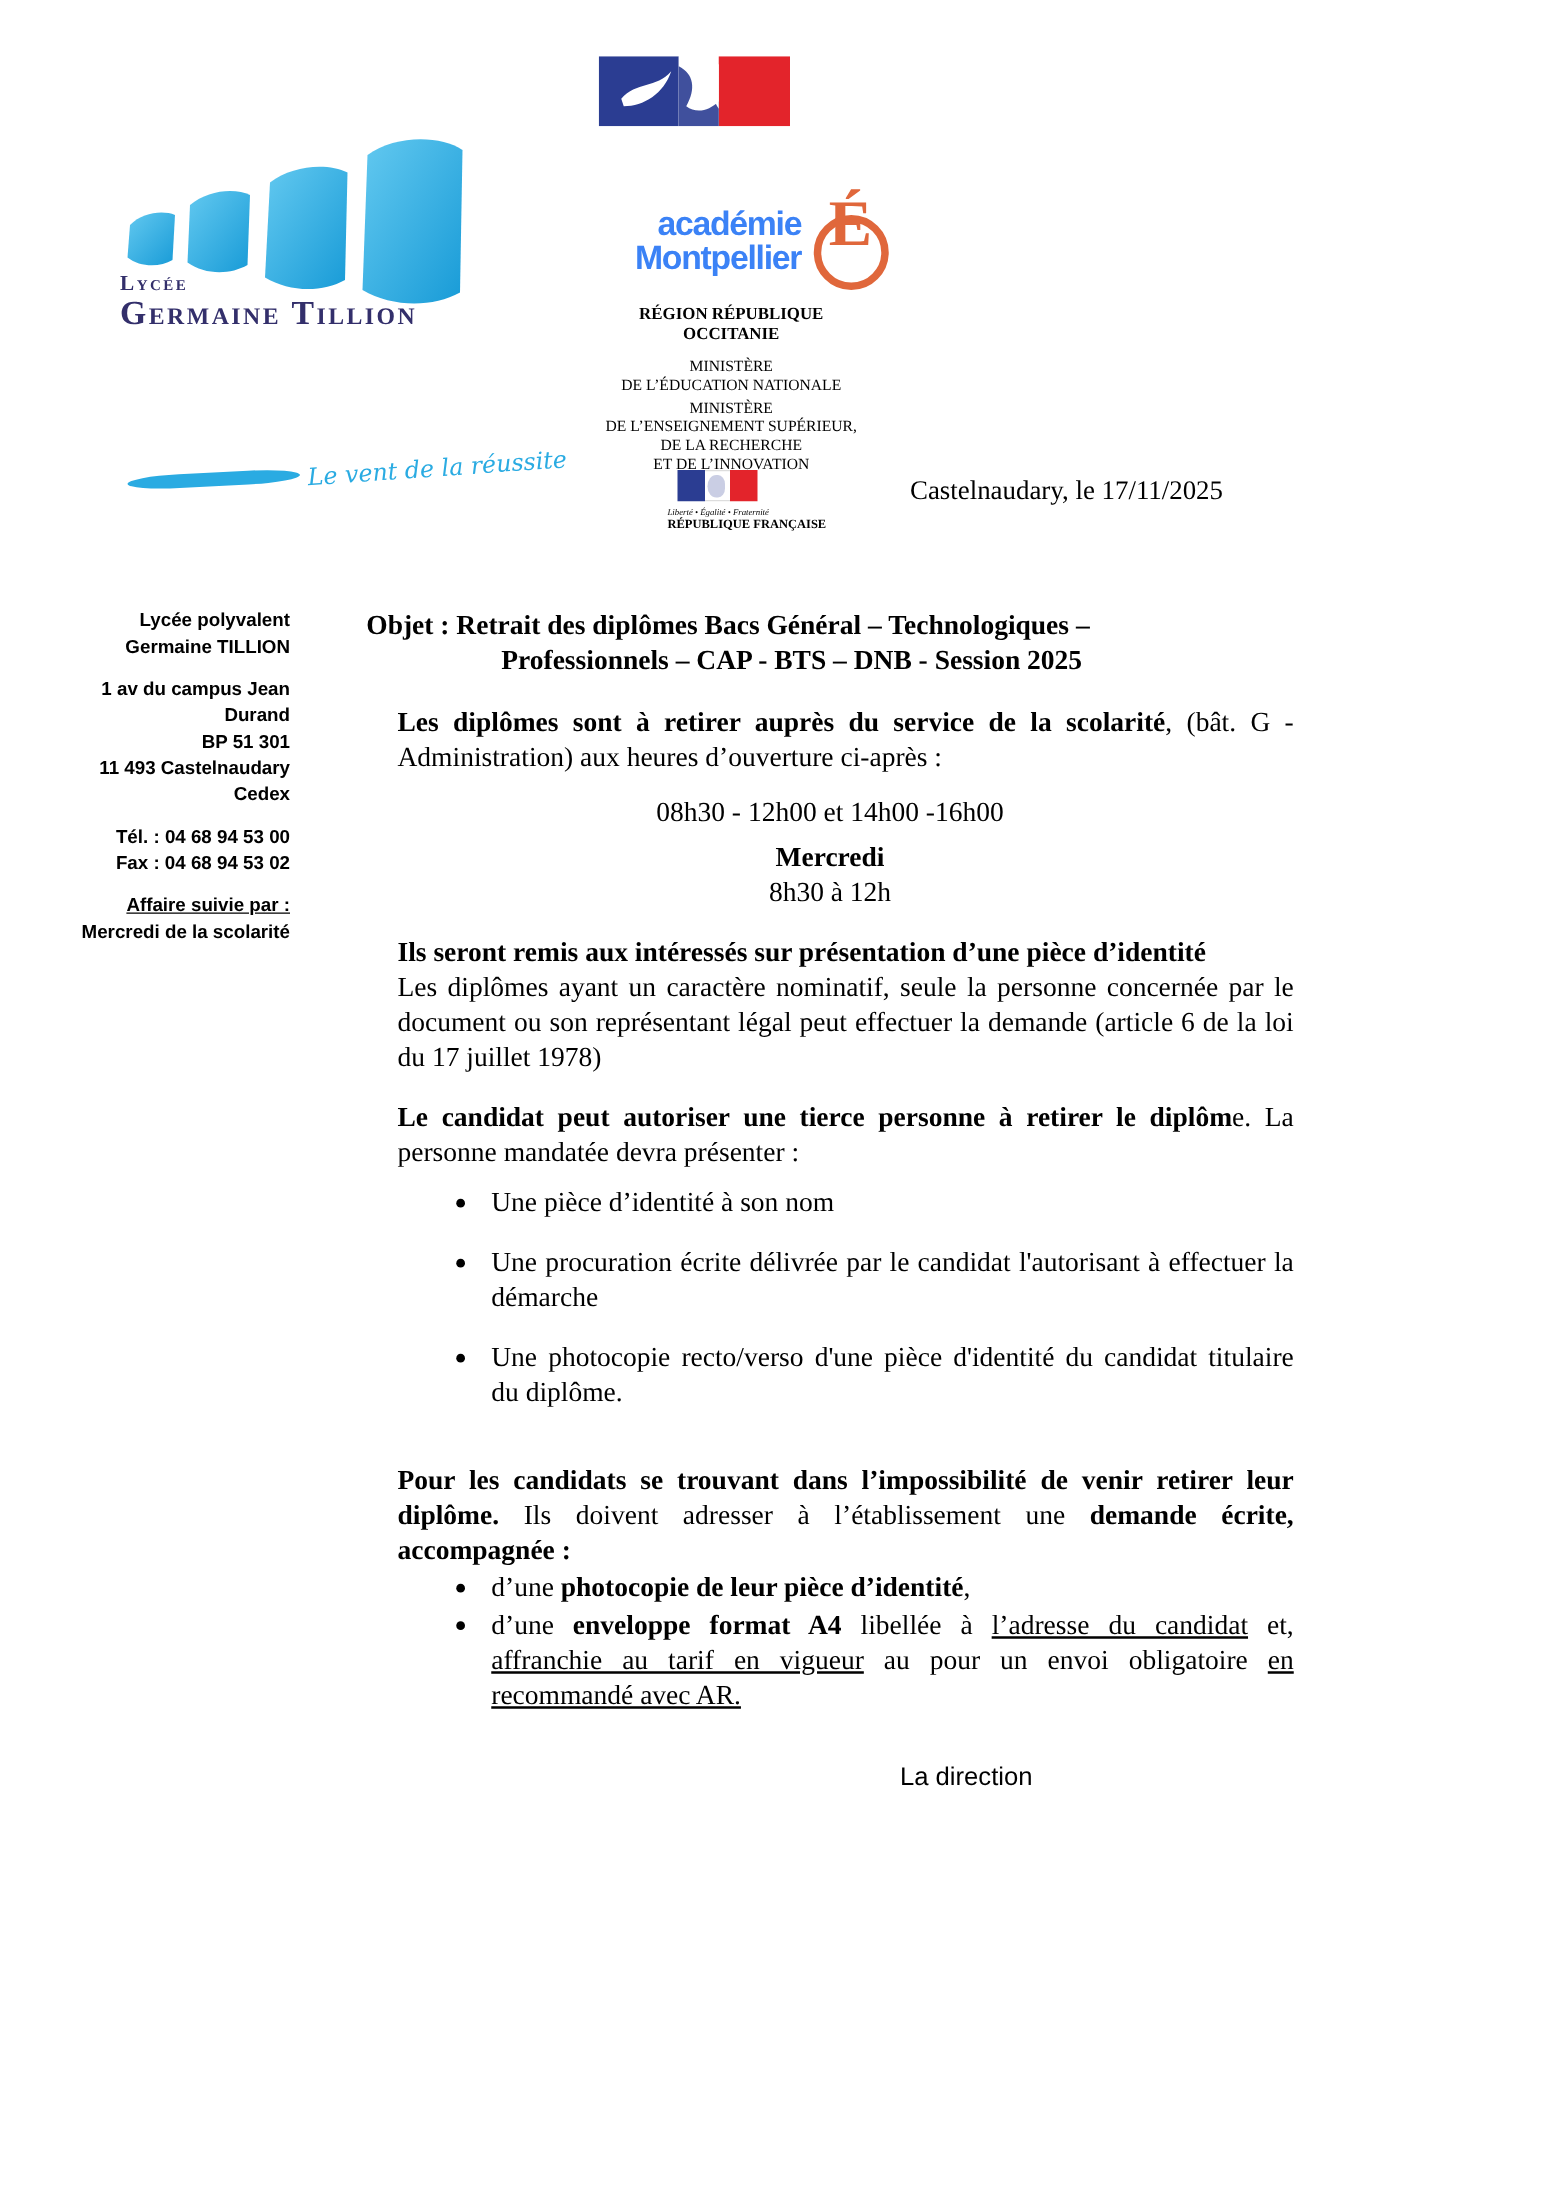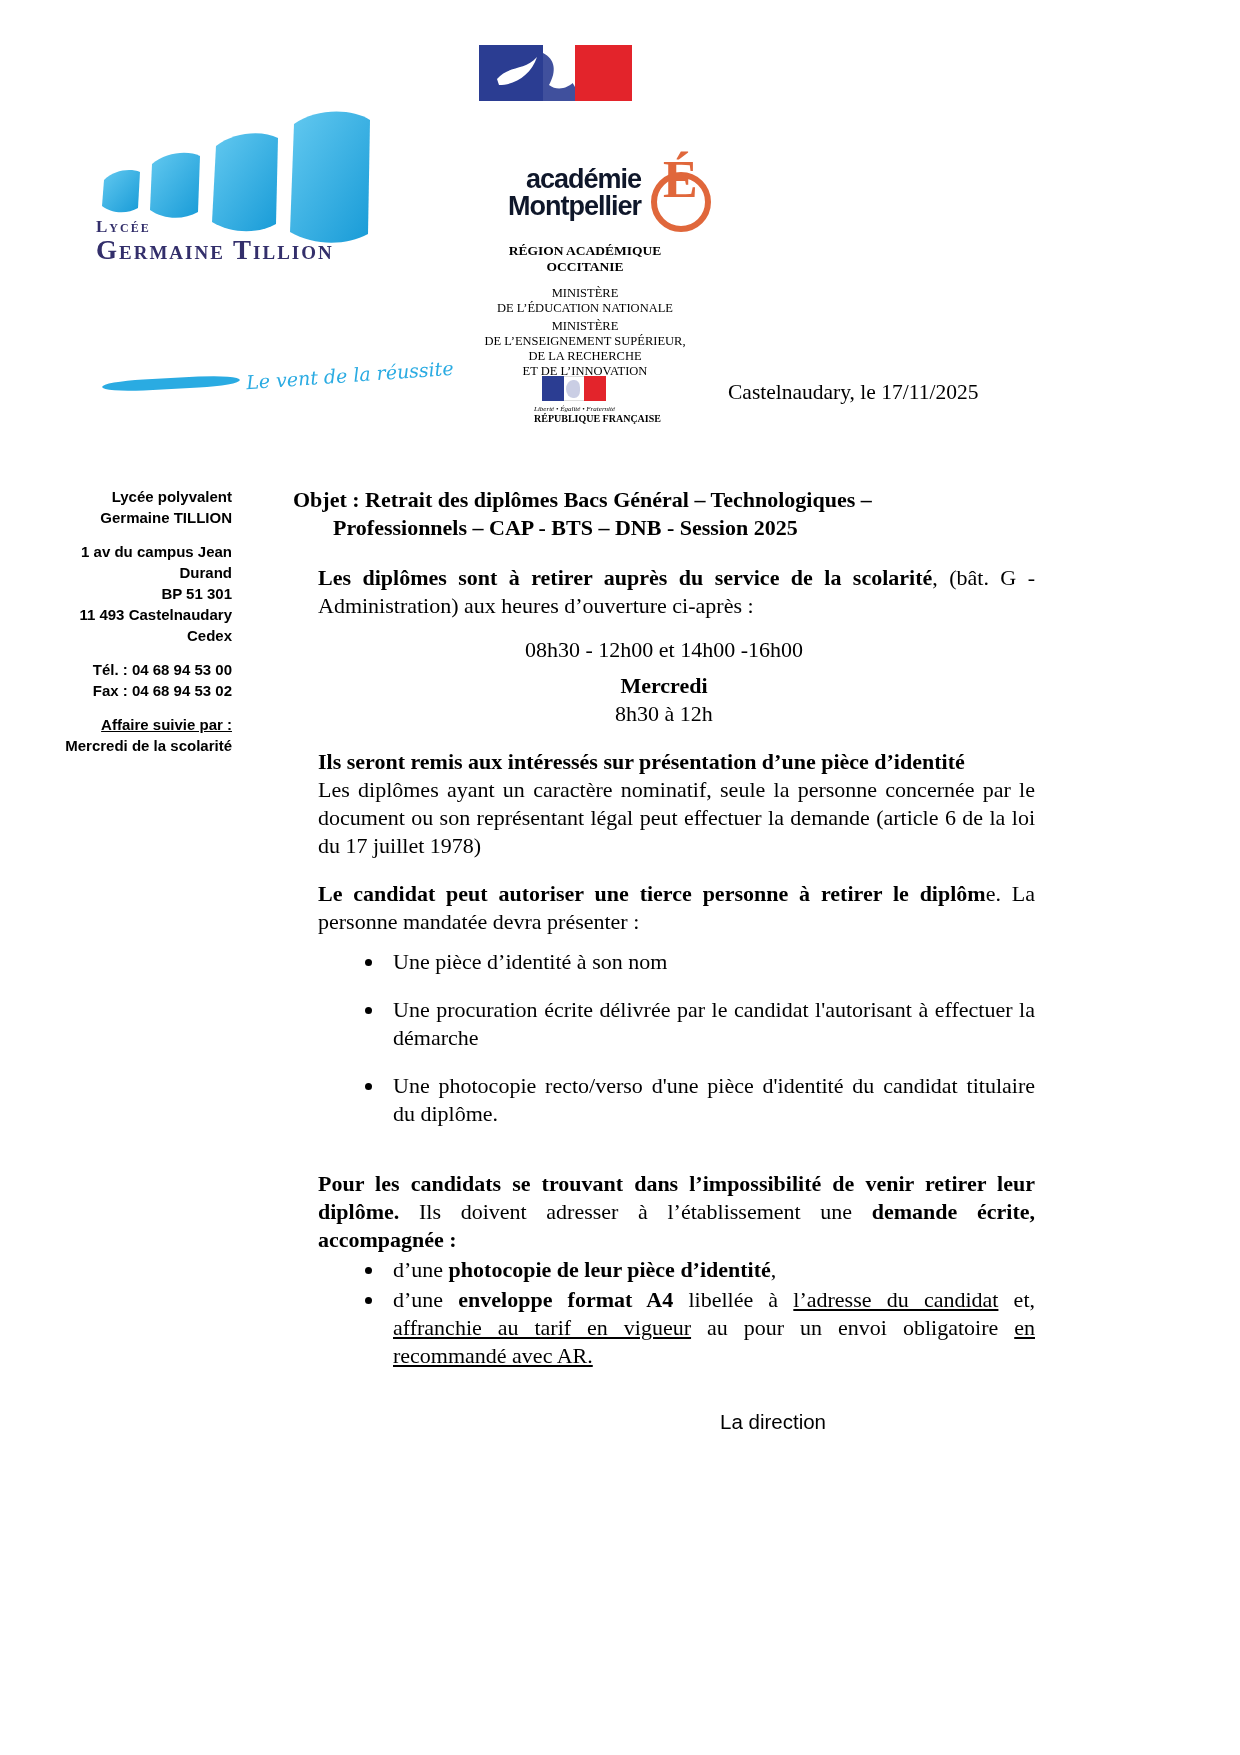--- a/index.html
+++ b/index.html
@@ -12,21 +12,21 @@
   .lycee-text{position:absolute;left:8px;top:108px;color:#332f6b;font-family:"Liberation Serif",serif;}
   .lycee-line1{font-variant:small-caps;font-weight:bold;font-size:17px;letter-spacing:2px;line-height:18px;}
   .lycee-line2{font-variant:small-caps;font-weight:bold;font-size:27px;letter-spacing:2px;line-height:28px;}
   .lycee-tagline-row{position:absolute;left:0;top:146px;width:300px;height:32px;}
   .brush{position:absolute;left:6px;top:14px;width:138px;height:11px;background:#2aabe2;
          border-radius:60%/100%;transform:rotate(-3deg);}
   .tagline{position:absolute;left:150px;top:0;font-style:italic;font-size:19px;color:#2aabe2;
            font-family:"DejaVu Serif",serif;transform:rotate(-4deg);white-space:nowrap;}
 
   .acad-logo{position:absolute;left:508px;top:152px;display:flex;align-items:flex-start;}
-  .acad-text{font-family:"Liberation Sans",sans-serif;font-weight:bold;color:#0f172a;
+  .acad-text{font-family:"Liberation Sans",sans-serif;font-weight:bold;color:#3b82f6;
              font-size:27px;line-height:27px;letter-spacing:-1px;text-align:right;margin-top:14px;}
   .embleme{position:relative;width:62px;height:90px;margin-left:6px;}
   .embleme .ring{position:absolute;left:4px;top:20px;width:48px;height:48px;border:6px solid #e0673b;border-radius:50%;}
   .embleme .eletter{position:absolute;left:16px;top:2px;font-family:"Liberation Serif",serif;
                     font-weight:bold;font-size:52px;line-height:52px;color:#e0673b;}
 
   .hdr-center{position:absolute;left:430px;width:310px;text-align:center;}
   .region{top:243px;font-weight:bold;font-size:13.5px;line-height:16px;}
   .min1{top:286px;font-size:12.5px;line-height:15px;}
   .min2{top:319px;font-size:12.5px;line-height:15px;}
@@ -45,21 +45,21 @@
 
   
   .sidebar{position:absolute;left:58px;top:486px;width:174px;text-align:right;
            font-family:"Liberation Sans",sans-serif;font-weight:bold;font-size:15px;line-height:21px;}
   .sidebar .grp{margin-bottom:13px;}
   .u{text-decoration:underline;}
 
   
   .main{position:absolute;left:293px;top:486px;width:742px;font-size:22px;line-height:28px;}
   .objet{font-weight:bold;margin-bottom:22px;}
-  .objet .l2{margin-left:40px;}
+  .objet .l2{margin-left:108px;}
   .pad{padding-left:25px;}
   .just{text-align:justify;}
   b,.bold{font-weight:bold;}
   .intro{margin-bottom:16px;}
   .sched{text-align:center;}
   .sched .day{font-weight:bold;}
   .sched1{margin-bottom:8px;}
   .sched2{margin-bottom:20px;}
   .remise{margin-bottom:20px;}
   .tierce{margin-bottom:12px;}
@@ -116,21 +116,21 @@
       <div>académie</div>
       <div>Montpellier</div>
     </div>
     <div class="embleme">
       <div class="ring"></div>
       <div class="eletter">É</div>
     </div>
   </div>
 
   <div class="hdr-center region">
-    <div>RÉGION ACADÉMIQUE</div>
+    <div>RÉGION RÉPUBLIQUE</div>
     <div>OCCITANIE</div>
   </div>
   <div class="hdr-center min1">
     <div>MINISTÈRE</div>
     <div>DE L’ÉDUCATION NATIONALE</div>
   </div>
   <div class="hdr-center min2">
     <div>MINISTÈRE</div>
     <div>DE L’ENSEIGNEMENT SUPÉRIEUR,</div>
     <div>DE LA RECHERCHE</div>

